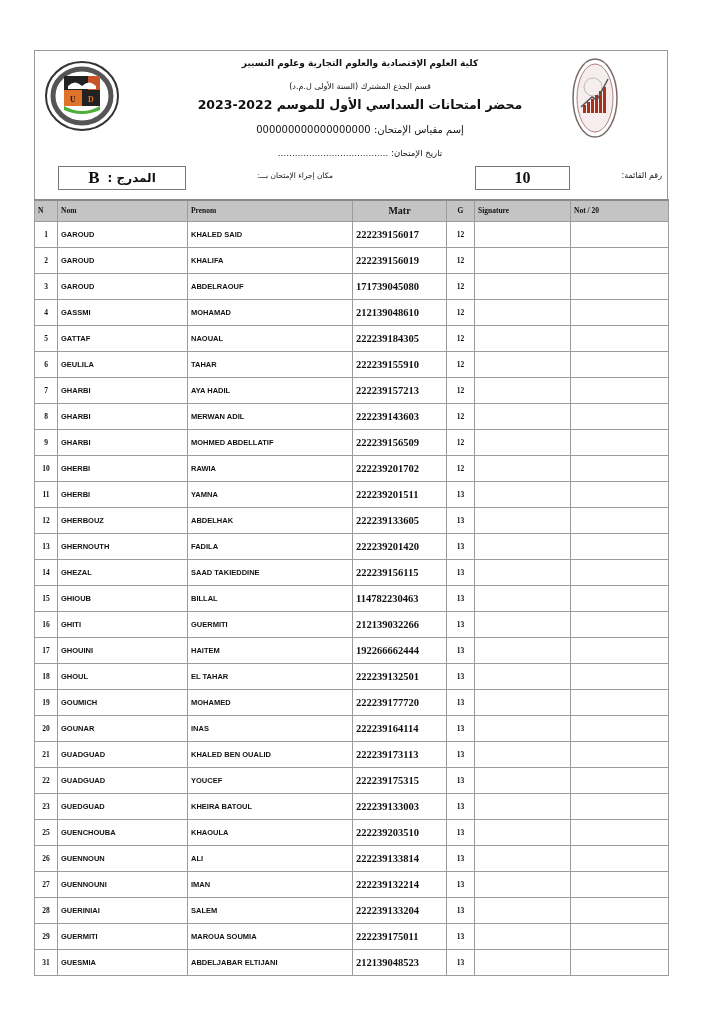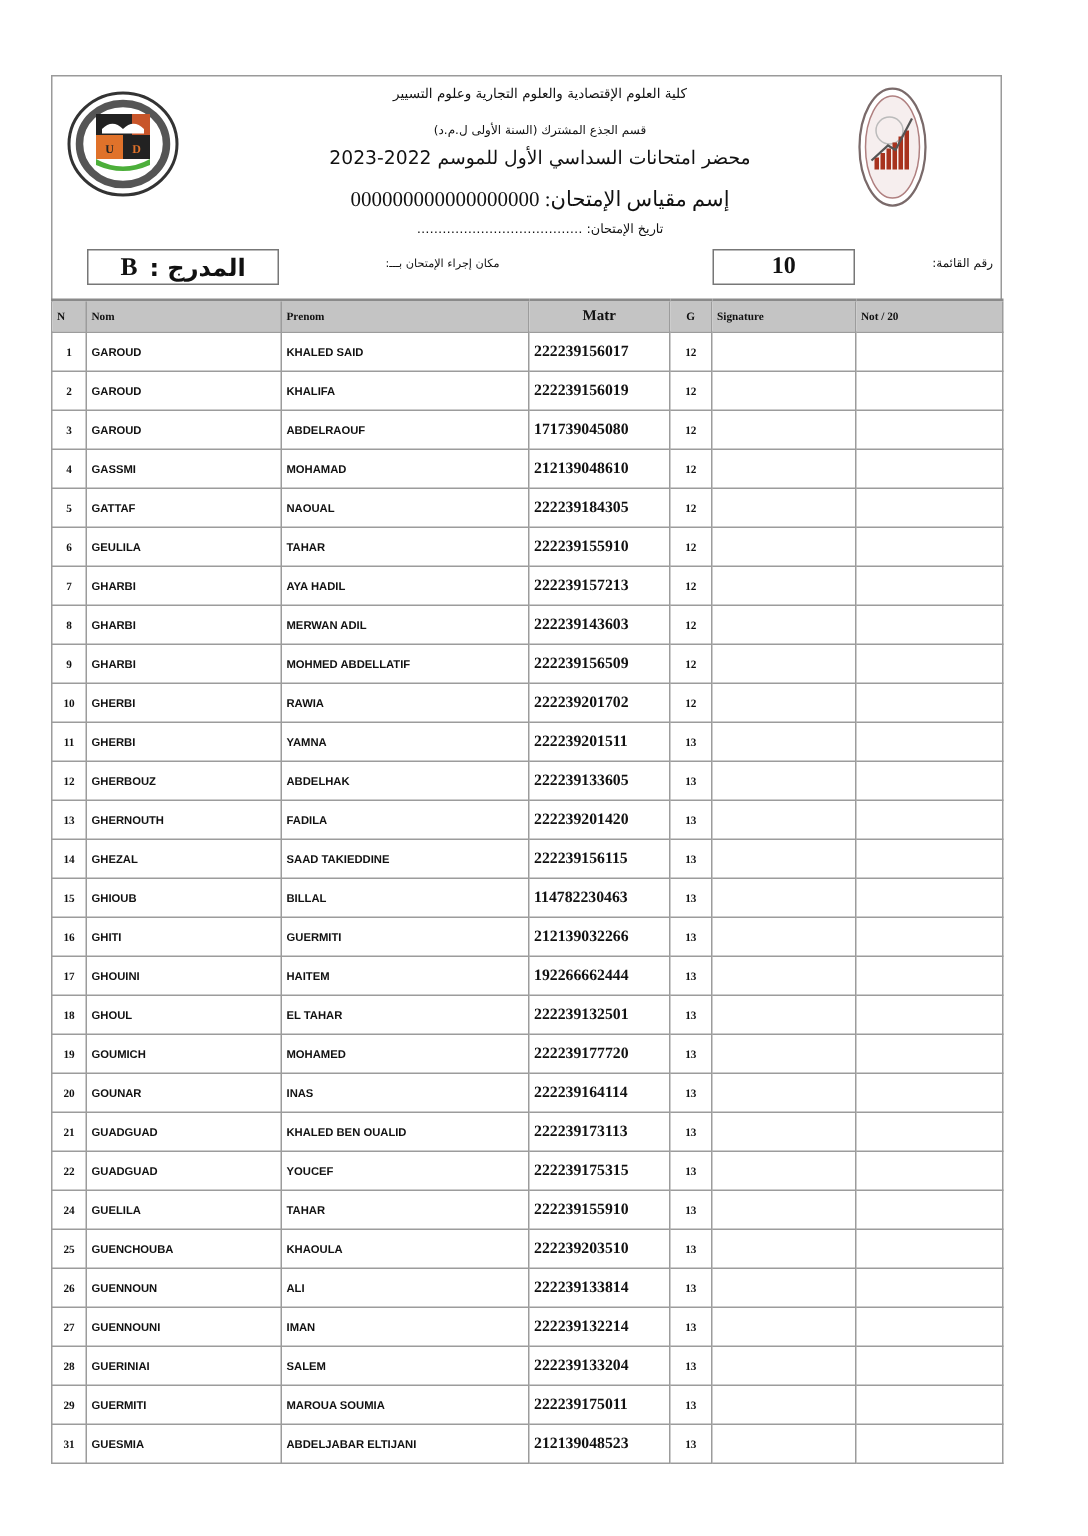--- a/index.html
+++ b/index.html
@@ -3,25 +3,25 @@
 <meta charset="utf-8">
 <style>
   html, body { margin:0; padding:0; background:#ffffff; }
   body { width:725px; height:1024px; position:relative; overflow:hidden;
          font-family:"Liberation Serif", serif; color:#111; }
   .page-frame { position:absolute; left:34px; top:50px; width:634px; height:150px;
                 border:1px solid #9a9a9a; border-bottom:none; box-sizing:border-box; }
   .logo-left { position:absolute; left:44px; top:60px; width:76px; height:72px; }
   .logo-right { position:absolute; left:572px; top:57px; width:46px; height:82px; }
   .hdr-line { position:absolute; left:150px; width:420px; text-align:center; direction:rtl;
-              font-family:"DejaVu Sans", sans-serif; font-weight:normal; }
+              font-family:"DejaVu Sans", sans-serif; font-weight:bold; }
   .l1 { top:58px; font-size:9px; }
   .l2 { top:82px; font-size:8px; font-weight:normal; }
   .l3 { top:97px; font-size:12.5px; }
-  .l4 { top:124px; font-size:14px; font-weight:normal;font-family:Liberation Serif, serif; }
+  .l4 { top:124px; font-size:10px; font-weight:normal; }
   .l5 { top:148px; font-size:8.5px; font-weight:normal; }
   .box { position:absolute; border:1px solid #777; box-sizing:border-box; background:#fff;
          display:flex; align-items:center; justify-content:center; font-weight:bold; }
   .room-box { left:58px; top:166px; width:128px; height:24px; font-size:17px; direction:rtl; }
   .list-box { left:475px; top:166px; width:95px; height:24px; font-size:16px; }
   .place-lbl { position:absolute; left:218px; top:171px; width:115px; direction:rtl;
                font-family:"DejaVu Sans", sans-serif; font-size:7.5px; text-align:right; }
   .list-lbl { position:absolute; left:572px; top:171px; width:90px; direction:rtl;
               font-family:"DejaVu Sans", sans-serif; font-size:8px; text-align:right; }
   table.roster { position:absolute; left:34px; top:199px; width:634px; border-collapse:collapse;
@@ -74,21 +74,21 @@
 <div class="hdr-line l4">
   <span>إسم مقياس الإمتحان:</span>
   <span>000000000000000000</span>
 </div>
 <div class="hdr-line l5">
   <span>تاريخ الإمتحان:</span>
   <span>…………………………………</span>
 </div>
 
 <div class="box room-box">
-  <span style="font-family:'DejaVu Sans',sans-serif;font-size:16px;">المدرج :</span>
+  <span style="font-family:'DejaVu Sans',sans-serif;font-size:12px;">المدرج :</span>
   <span style="display:inline-block;width:8px;"></span>
   <span>B</span>
 </div>
 <div class="place-lbl">مكان إجراء الإمتحان بـــ:</div>
 
 <div class="box list-box">
   <span>10</span>
 </div>
 <div class="list-lbl">رقم القائمة:</div>
 
@@ -306,24 +306,24 @@
       <tr>
         <td class="c-n">22</td>
         <td class="c-nom">GUADGUAD</td>
         <td class="c-pre">YOUCEF</td>
         <td class="c-matr">222239175315</td>
         <td class="c-g">13</td>
         <td class="c-sig"></td>
         <td class="c-note"></td>
       </tr>
       <tr>
-        <td class="c-n">24</td>
-        <td class="c-nom">GUELILA</td>
-        <td class="c-pre">TAHAR</td>
-        <td class="c-matr">222239155910</td>
+        <td class="c-n">23</td>
+        <td class="c-nom">GUEDGUAD</td>
+        <td class="c-pre">KHEIRA BATOUL</td>
+        <td class="c-matr">222239133003</td>
         <td class="c-g">13</td>
         <td class="c-sig"></td>
         <td class="c-note"></td>
       </tr>
       <tr>
         <td class="c-n">25</td>
         <td class="c-nom">GUENCHOUBA</td>
         <td class="c-pre">KHAOULA</td>
         <td class="c-matr">222239203510</td>
         <td class="c-g">13</td>

